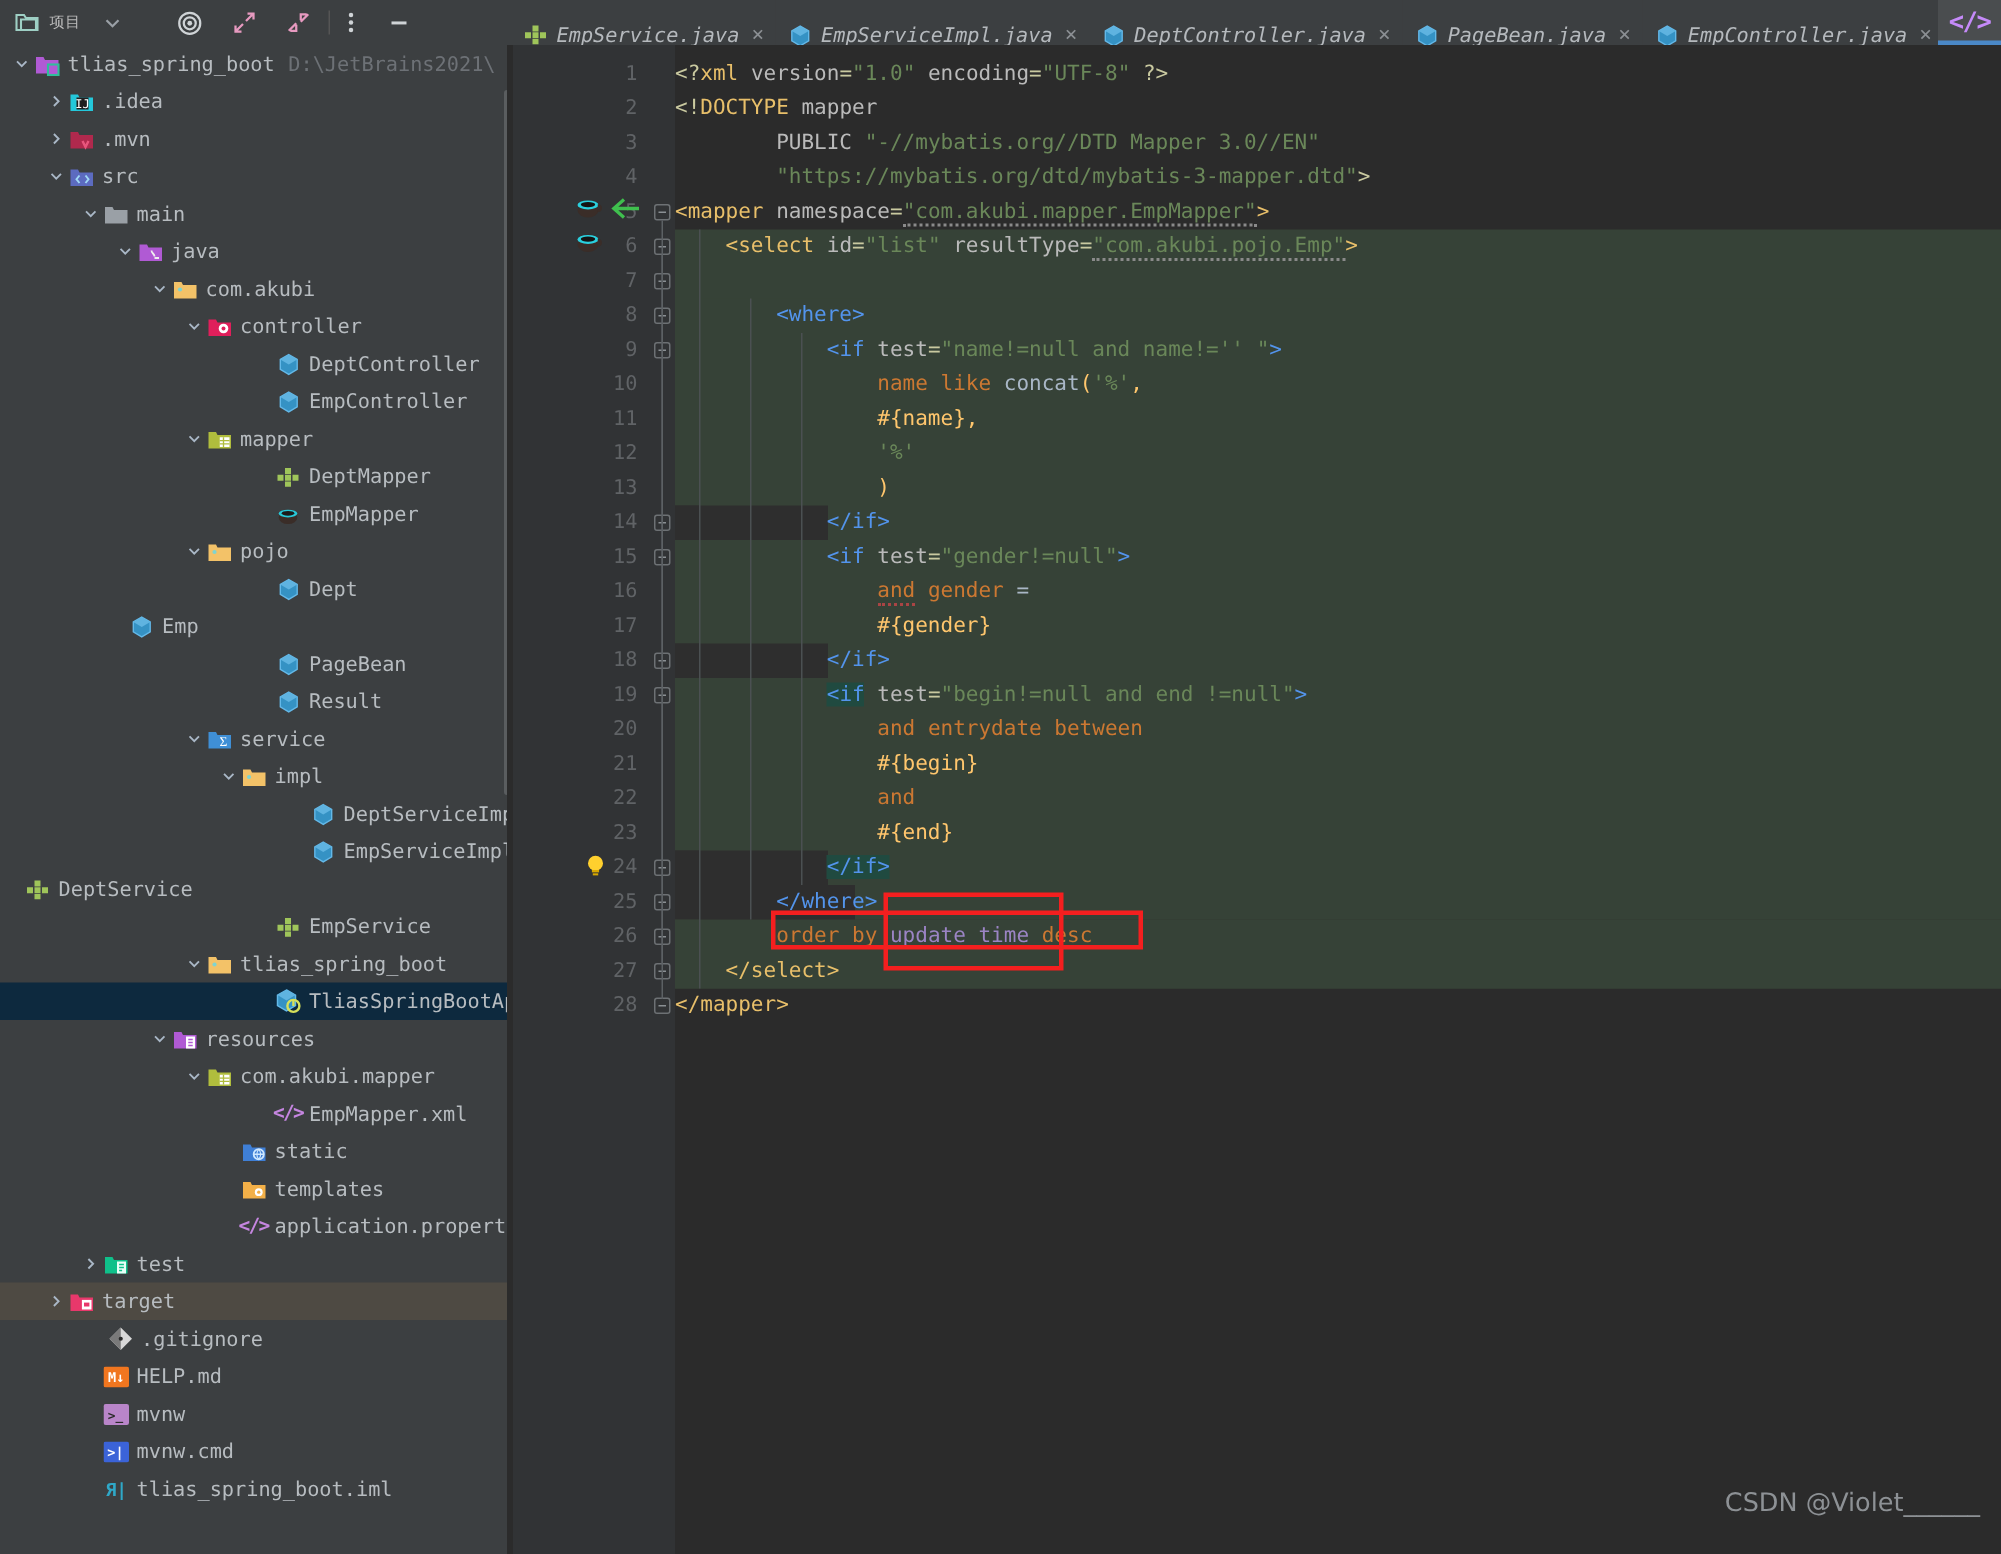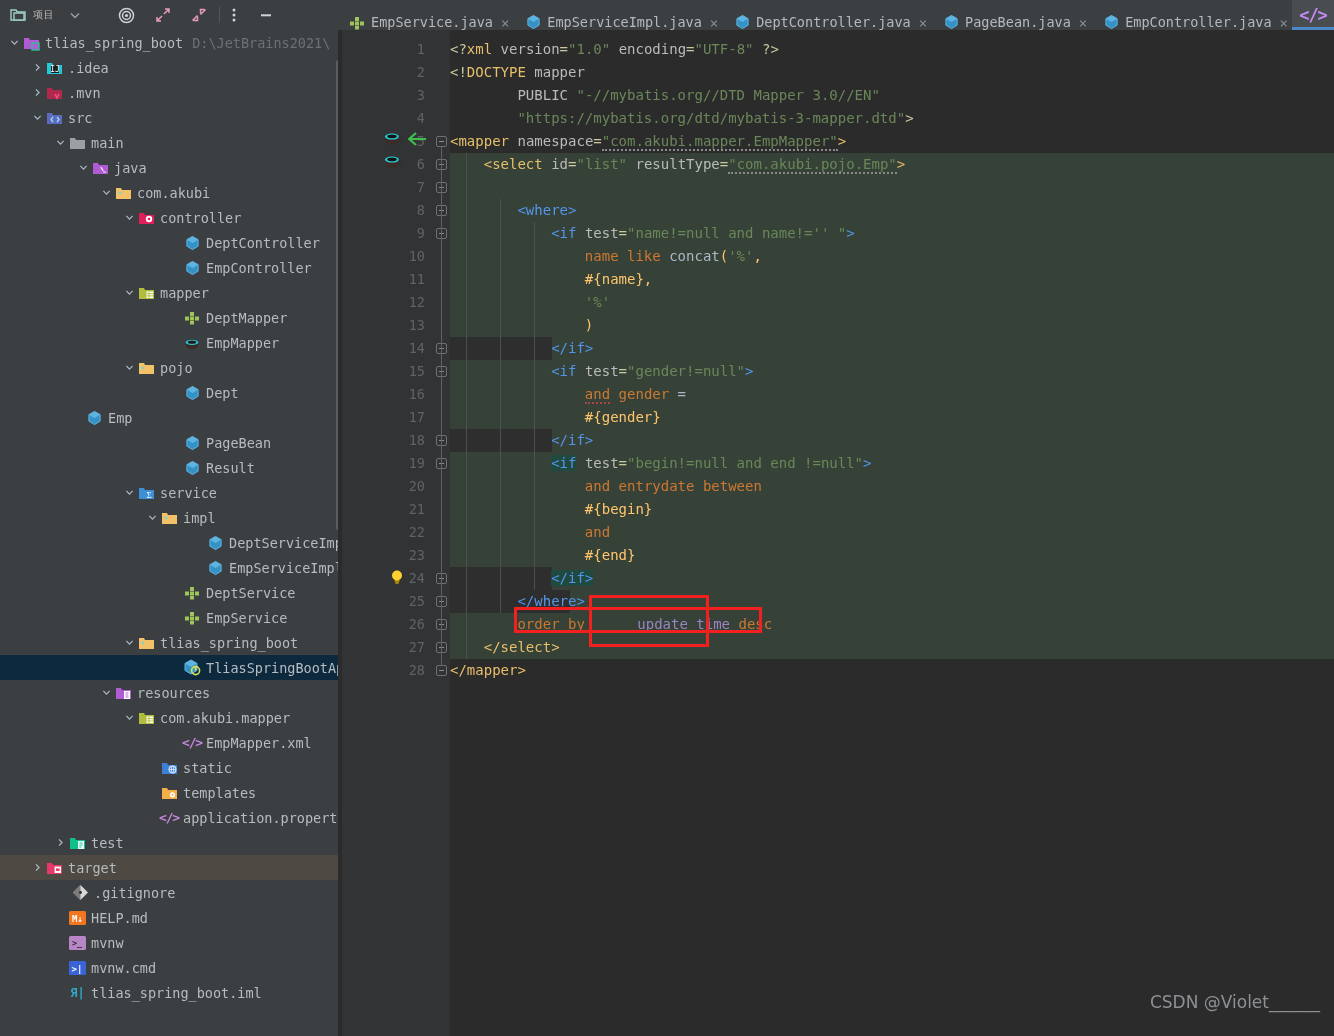--- a/index.html
+++ b/index.html
@@ -28,23 +28,23 @@
   .tb-icon { display: inline-flex; align-items: center; justify-content: center; cursor: pointer; }
   .chev-dn { width: 14px; height: 14px; color: #9aa0a6; }
   .tb-sep { width: 1px; height: 16px; background: #555; margin: 0 6px; }
 
   
   #tabs {
     flex: 1; height: 30px; display: flex; align-items: stretch;
     background: #3c3f41; overflow: hidden;
   }
   .tab {
-    display: flex; align-items: flex-end; gap: 6px;
-    padding: 0 8px 0 9px; height: 30px; cursor: pointer;
-    white-space: nowrap; background: #3c3f41;
+    display: flex; align-items: flex-start; gap: 6px;
+    padding: 16px 8px 0 9px; height: 30px; cursor: pointer;
+    white-space: nowrap; background: #3c3f41; font-style: italic;
   }
   .tab .tname {
     font-family: "DejaVu Sans Mono", monospace; font-size: 13.5px; color: #b5b9bd;
   }
   .tab .tclose { color: #8b8f93; font-size: 14px; line-height: 1; padding-left: 2px; }
   .code-toggle {
     width: 42px; height: 30px; background: #4a4d4f;
     display: flex; align-items: center; justify-content: center;
     position: relative; cursor: pointer; flex: 0 0 42px;
   }
@@ -105,21 +105,21 @@
   
   .s-tag   { color:#e8bf6a; }
   .s-brack { color:#c9c9a0; }
   .s-attr  { color:#bababa; }
   .s-str   { color:#6a8759; }
   .s-kw    { color:#cc7832; }
   .s-xbr   { color:#5394ec; }
   .s-plain { color:#a9b7c6; }
   .s-green { color:#6a8759; }
   .s-yellow{ color:#ffc66d; }
-  .s-lav   { color:#9b84c4;margin-left:44px; }
+  .s-lav   { color:#9b84c4; }
   .tagmatch{ background:#204a40; }
   .sq { border-bottom: 2px dotted #8a8a8a; }
   .sqr{ border-bottom: 2px dotted #aa4444; }
 
   .foldmark {
     position:absolute; left:4px; width:11px; height:11px;
     border:1px solid #6d7174; border-radius:2px; background:#313335;
   }
   .foldmark::after{ content:""; position:absolute; left:2px; top:4px; width:5px; height:1px; background:#8a8f93; }
   .foldline { position:absolute; left:9px; width:1px; background:#5c6164; }
@@ -519,21 +519,21 @@
         <div class="trow" style="padding-left: 190px;">
           <span class="tarrow"></span>
           <span class="ticon">
             <svg width="15" height="16" viewBox="0 0 16 16">
               <path d="M8 1l6 3.4v7L8 15 2 11.4v-7z" fill="#3592c4" stroke="#63b8e8" stroke-width="1"></path>
               <path d="M8 1l6 3.4L8 8 2 4.4z" fill="#5fb3e0"></path>
             </svg>
           </span>
           <span class="tlabel">EmpServiceImpl</span>
         </div>
-        <div class="trow" style="padding-left: 167px;">
+        <div class="trow" style="">
           <span class="tarrow"></span>
           <span class="ticon">
             <svg width="16" height="14" viewBox="0 0 16 14">
               <rect x="6" y="1" width="4" height="4" fill="#9fc55a"></rect>
               <rect x="1" y="5.5" width="4" height="4" fill="#9fc55a"></rect>
               <rect x="6" y="5.5" width="4" height="4" fill="#9fc55a"></rect>
               <rect x="11" y="5.5" width="4" height="4" fill="#9fc55a"></rect>
               <rect x="6" y="10" width="4" height="3.5" fill="#9fc55a"></rect>
             </svg>
           </span>

